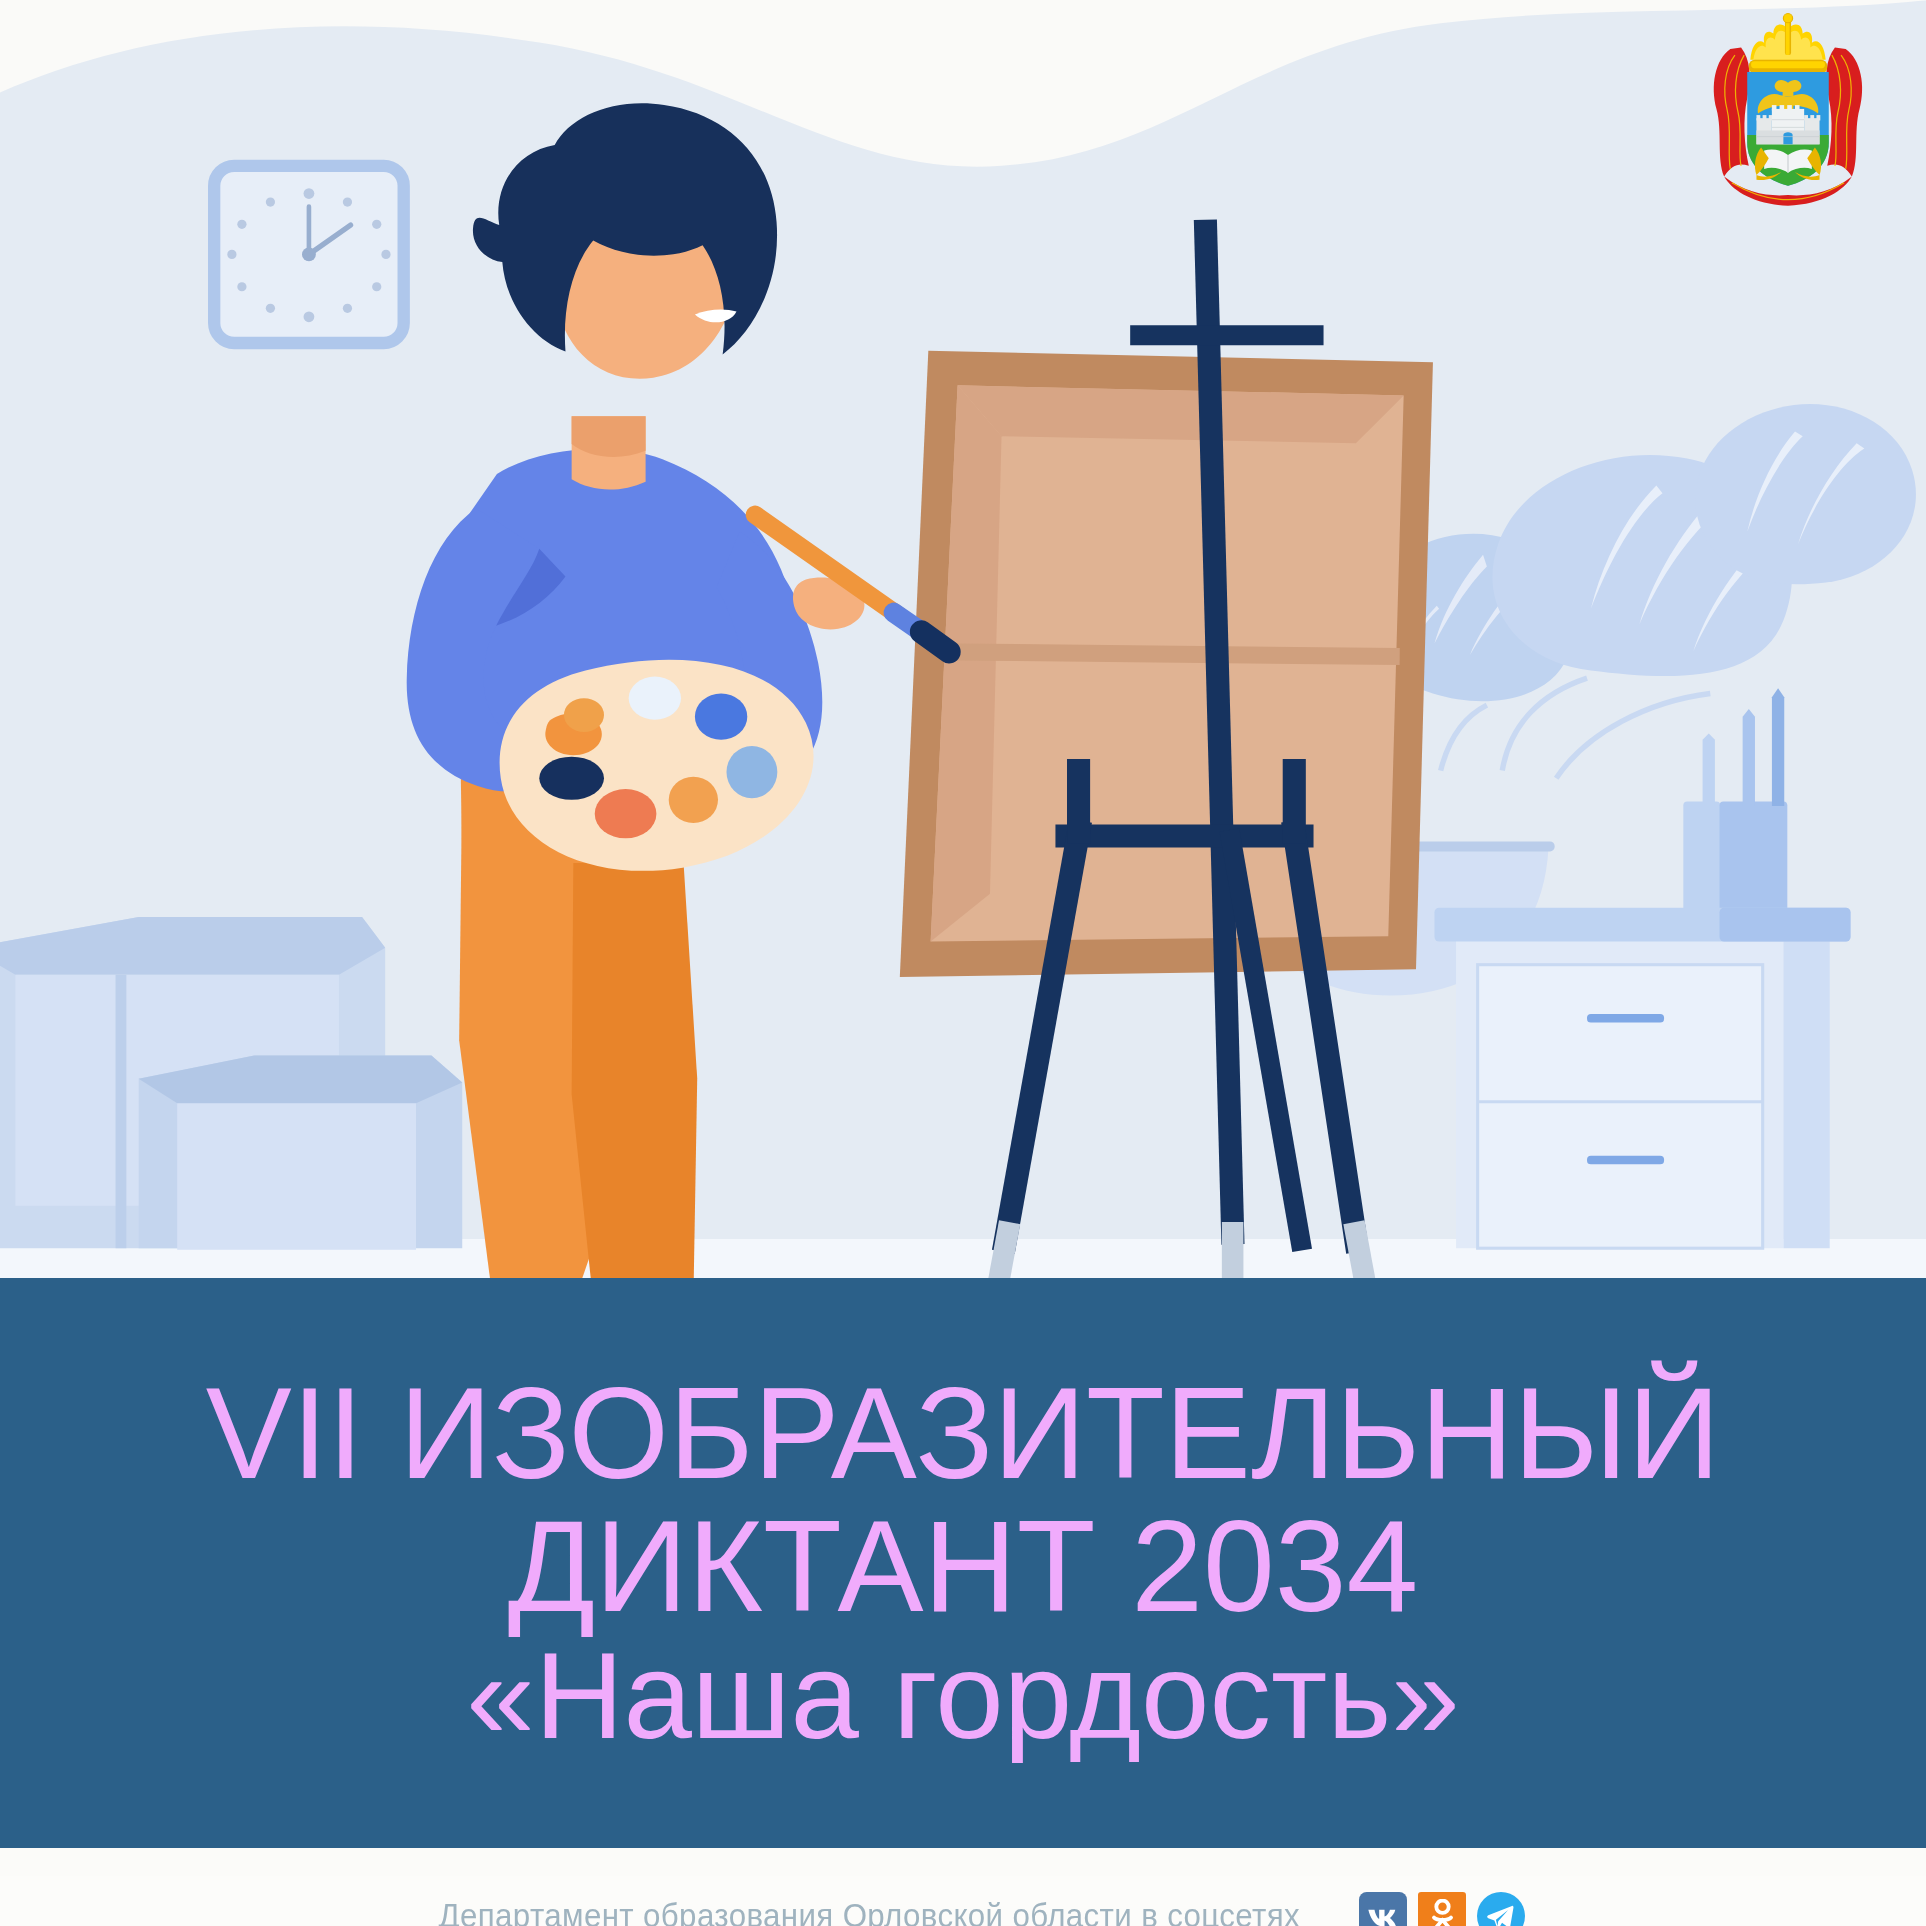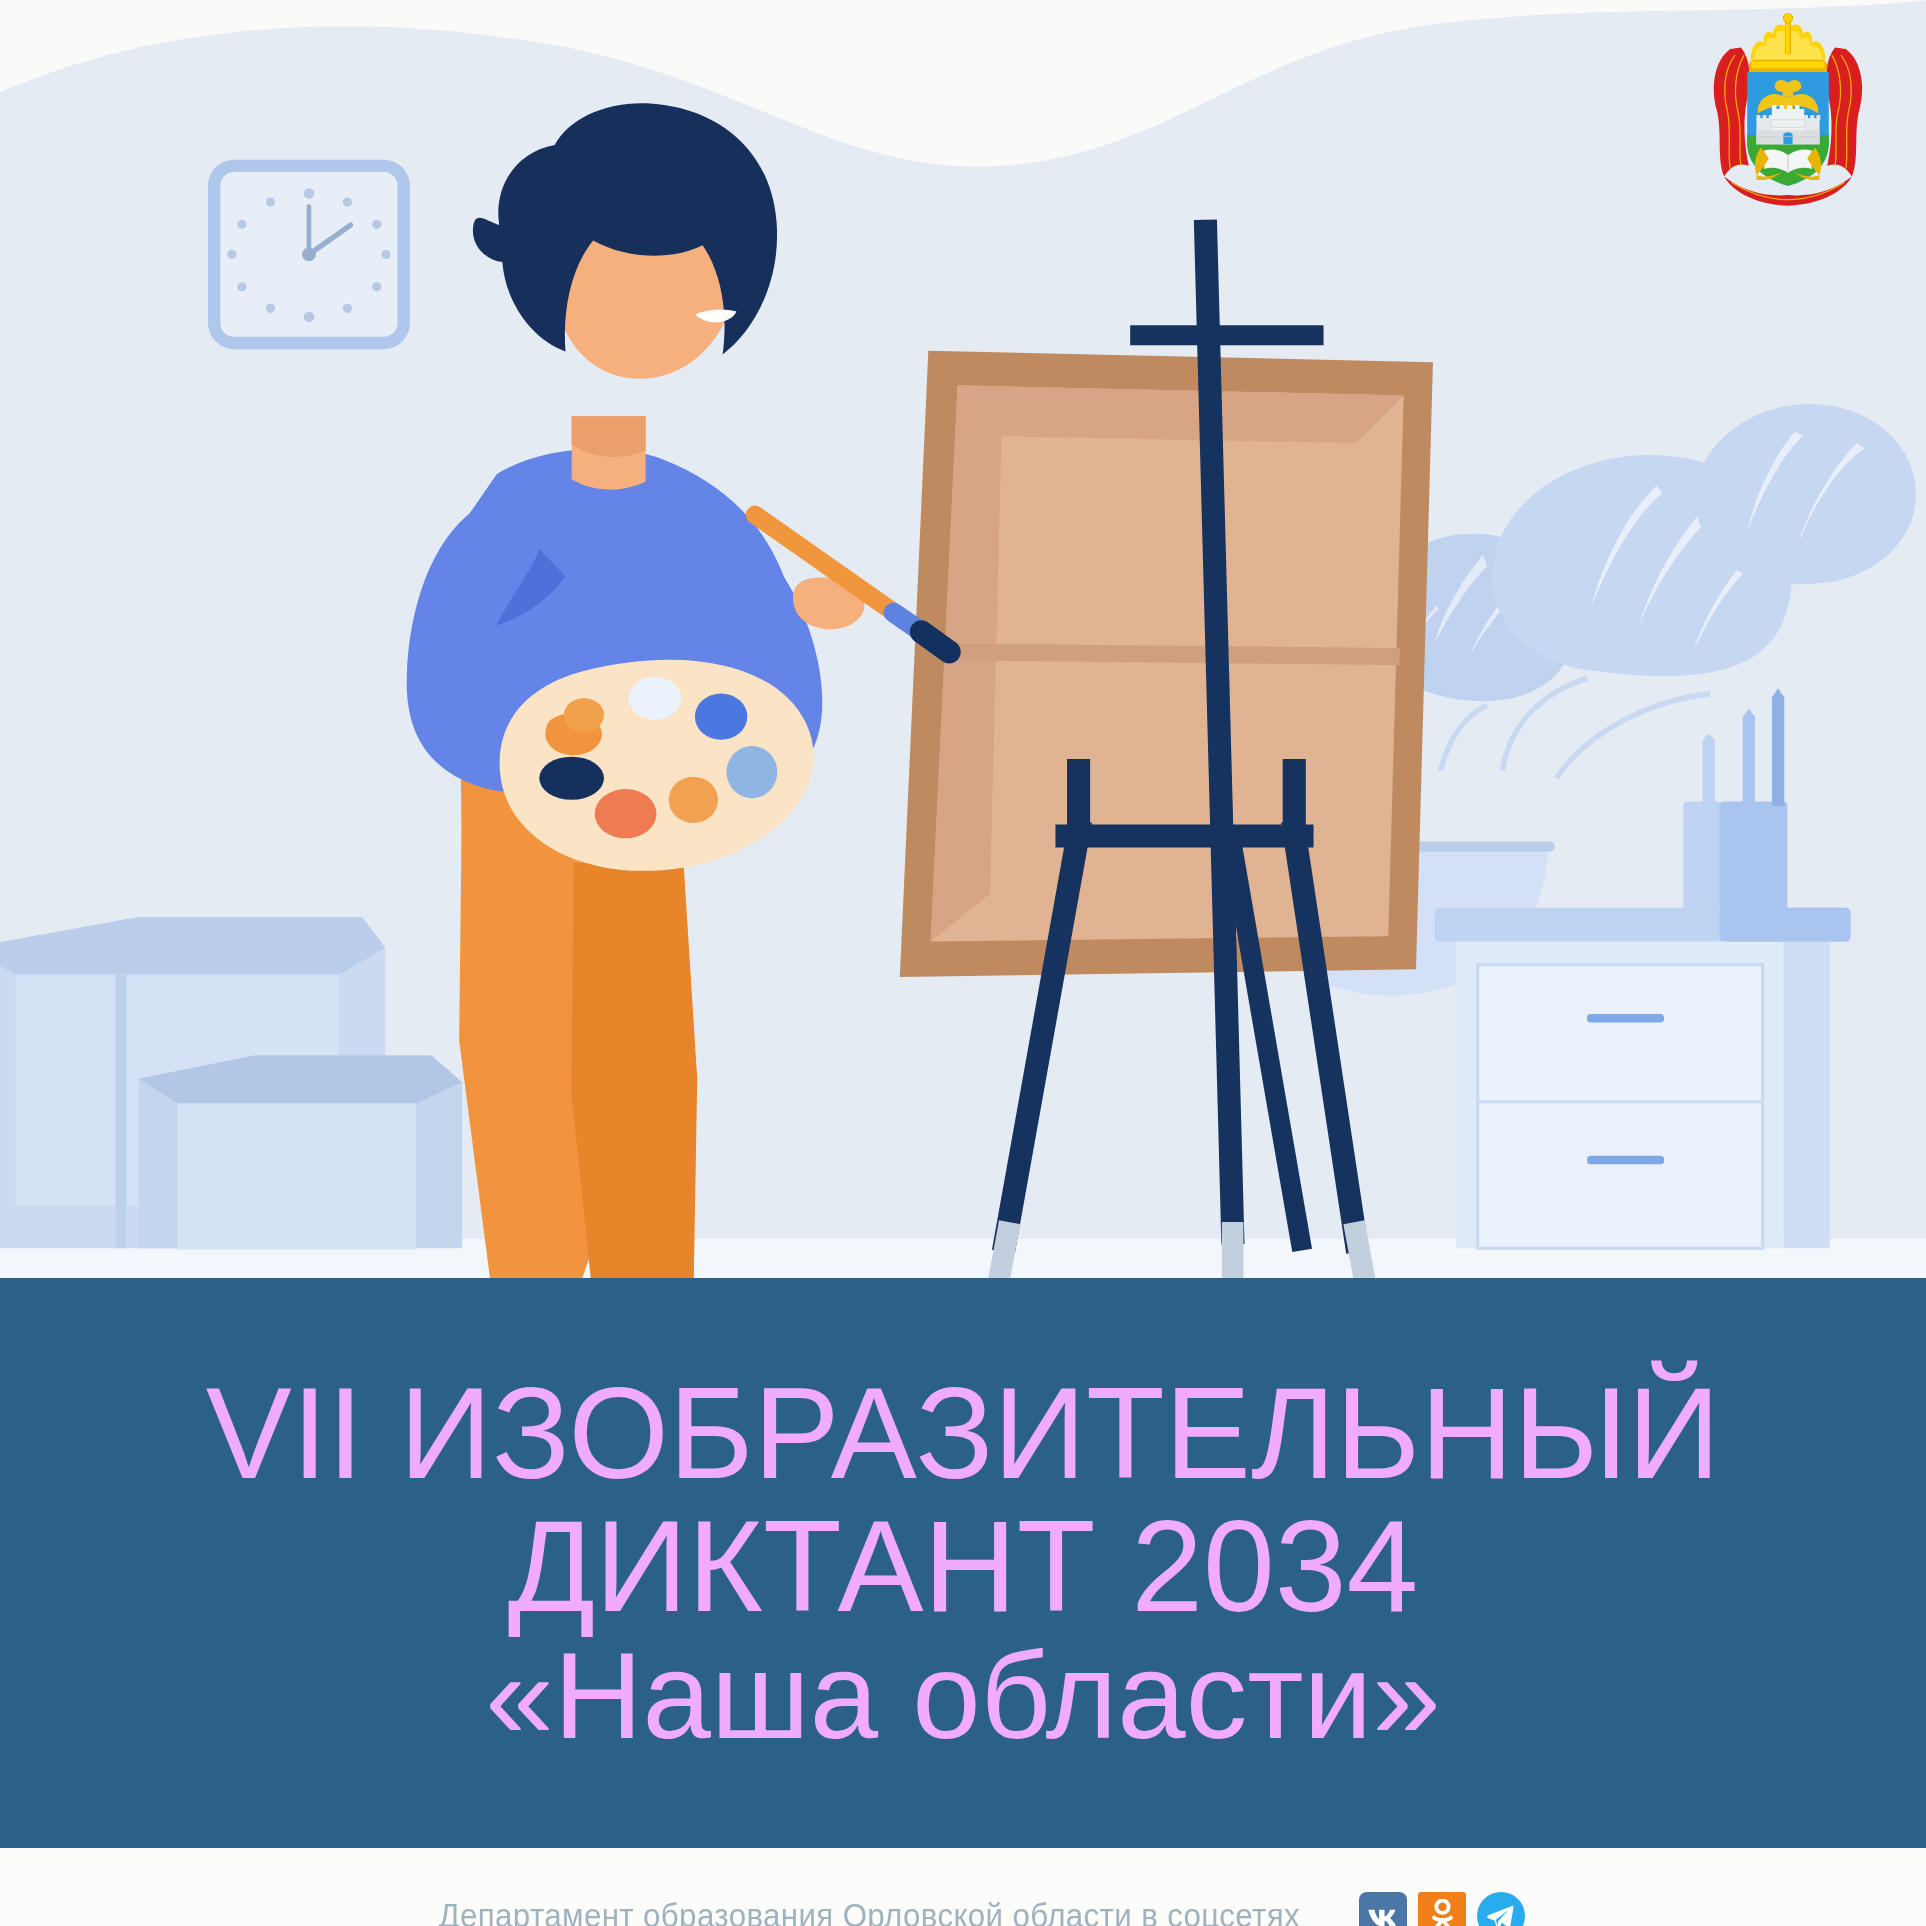--- a/index.html
+++ b/index.html
@@ -329,21 +329,21 @@
           <path d="M146,212 C136,216 124,214 114,208 C122,216 134,220 146,218 Z"></path>
         </g>
       </g>
     </svg>
   </div>
 
   <div class="banner">
     <div class="ttl">
       <span class="l1">VII ИЗОБРАЗИТЕЛЬНЫЙ</span>
       <span class="l2">ДИКТАНТ 2034</span>
-      <span class="l3">«Наша области»</span>
+      <span class="l3">«Наша гордость»</span>
     </div>
   </div>
 
   <div class="footer">
     <span class="ftxt">Департамент образования Орловской области в соцсетях</span>
     <span class="social">
       <span class="sicon vk">
         <svg width="34" height="21.6" viewBox="0 0 44 28" xmlns="http://www.w3.org/2000/svg">
           <path fill="#FFFFFF" d="M3,6 h8 c1,6 4,11 6,12 V6 h7 v9 c3,-1 6,-5 7,-9 h7 c-1,5 -5,9 -7,11 2,2 6,5 8,11 h-8 c-2,-4 -4,-7 -7,-8 v8 h-1 C13,28 6,19 3,6 Z"></path>
         </svg>

